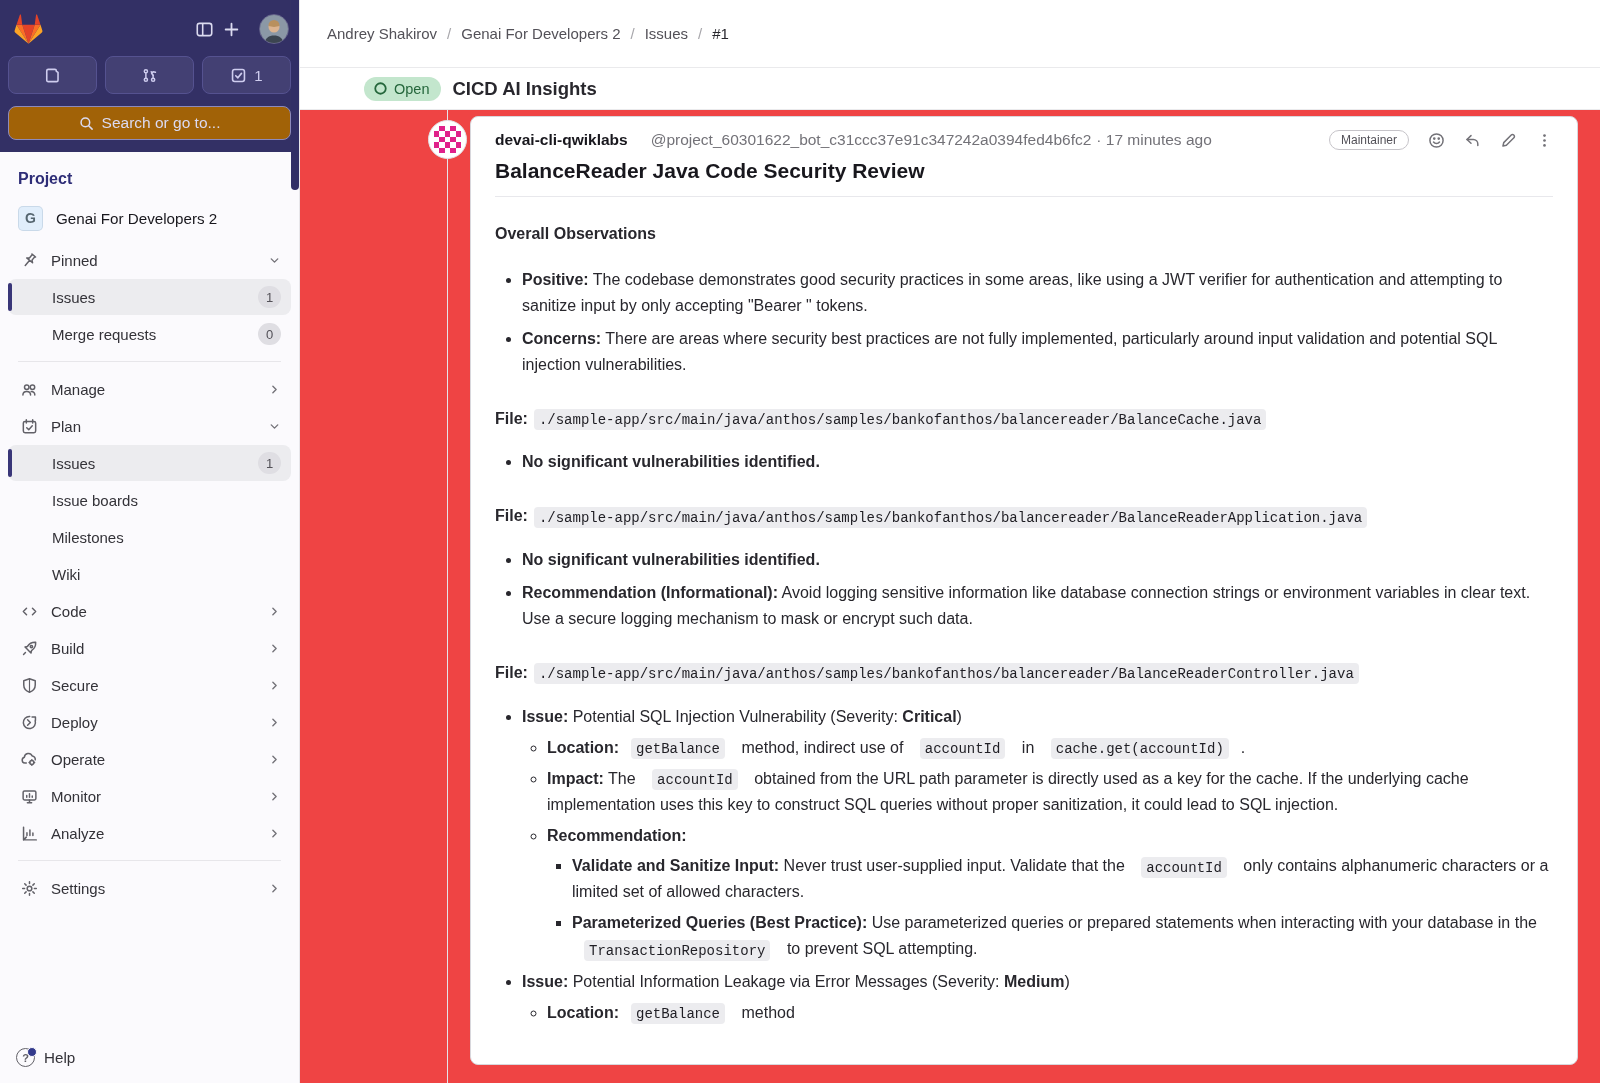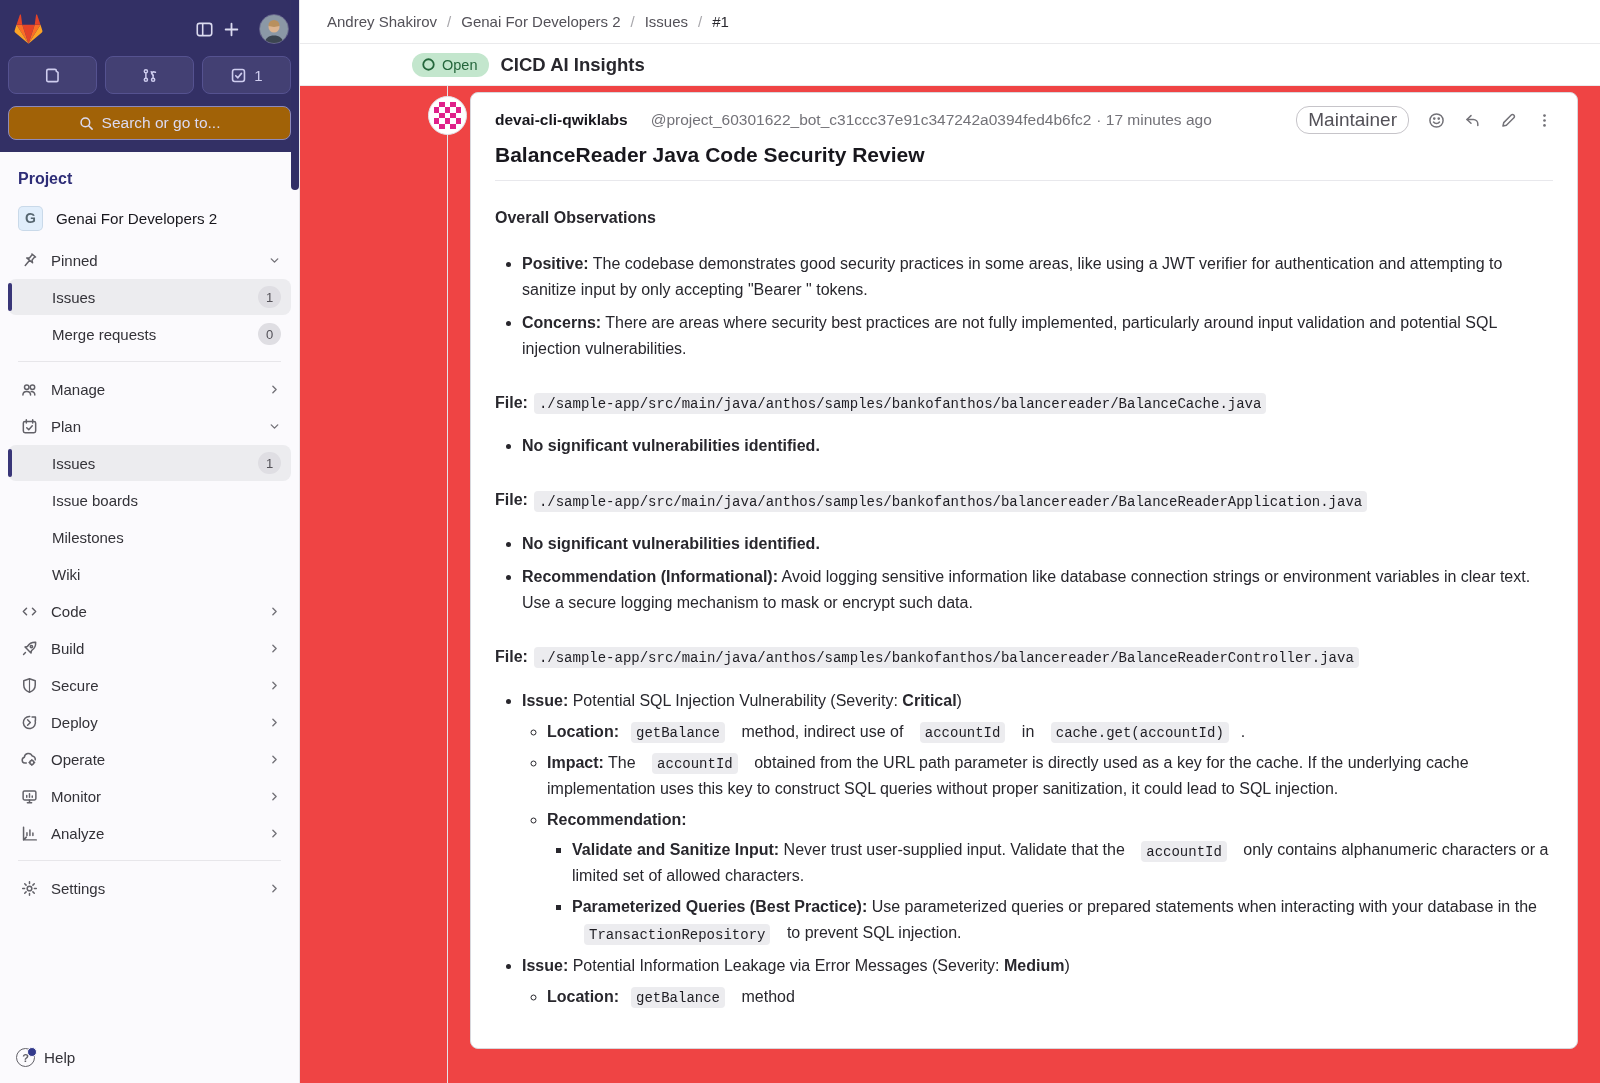--- a/index.html
+++ b/index.html
@@ -67,29 +67,29 @@
   .nav-div { height:1px; background:#e7e6ea; margin:9px 10px; }
 
   .sb-footer { flex:none; padding:14px 16px 16px; display:flex; align-items:center; gap:9px; font-size:15.2px; color:#333238; cursor:pointer; }
   .help-icon { position:relative; width:19px; height:19px; border:1.6px solid #626168; border-radius:50%;
     display:flex; align-items:center; justify-content:center; font-size:11px; font-weight:700; color:#626168; }
   .help-icon::after { content:""; position:absolute; top:-2px; right:-3px; width:8px; height:8px; border-radius:50%; background:#333a8c; border:1.5px solid #fbfafd; }
 
   
   .main { flex:1; min-width:0; display:flex; flex-direction:column; background:#fff; }
   .breadcrumb-bar {
-    flex:none; height:44px; border-bottom:1px solid #eaeaec;
+    flex:none; height:68px; border-bottom:1px solid #eaeaec;
     display:flex; align-items:center; padding:0 27px; gap:10px;
     font-size:15px; color:#535158;
   }
   .crumb-link { cursor:pointer; }
   .crumb-sep { color:#a7a6ab; }
   .crumb-current { color:#28272d; }
 
-  .issue-bar { flex:none; height:42px; display:flex; align-items:center; gap:11px; padding-left:112px; border-bottom:1px solid #eaeaec; }
+  .issue-bar { flex:none; height:42px; display:flex; align-items:center; gap:11px; padding-left:64px; border-bottom:1px solid #eaeaec; }
   .status-badge {
     display:inline-flex; align-items:center; gap:6px;
     background:#c3e6cd; color:#24663b; border-radius:15px;
     padding:4px 12px 4px 9px; font-size:14.5px; font-weight:500; flex:none;
   }
   .issue-title { font-size:18.5px; font-weight:700; color:#28272d; }
 
   .content { flex:1; position:relative; overflow:hidden; background:#ef4444; }
   .thread-line { position:absolute; left:147px; top:0; bottom:0; width:1px; background:#e5e4e9; }
   .identicon {
@@ -100,21 +100,21 @@
   .comment-card {
     position:relative; z-index:1; margin:6px 22px 0 170px;
     background:#fff; border:1px solid #d8d7dc; border-radius:8px;
   }
   .card-inner { padding:13px 24px 24px; }
   .c-head { display:flex; align-items:center; font-size:15.5px; }
   .c-author { font-weight:700; color:#18171d; margin-right:7px; cursor:pointer; }
   .c-handle { color:#737278;margin-left:16px; }
   .c-time { color:#737278; margin-left:5px; }
   .c-right { margin-left:auto; display:flex; align-items:center; gap:19px; color:#737278; }
-  .role-badge { border:1px solid #c6c4c9; border-radius:13px; padding:2px 11px; font-size:19px; color:#535158; }
+  .role-badge { border:1px solid #c6c4c9; border-radius:13px; padding:2px 11px; font-size:12px; color:#535158; }
   .c-action { cursor:pointer; color:#737278; }
   .c-title { font-size:21px; font-weight:700; color:#18171d; margin:9px 0 0; padding-bottom:13px; border-bottom:1px solid #e8e8ec; }
 
   .md { font-size:16px; line-height:1.62; color:#28272d; }
   .md .intro { margin:18px 0 24px; }
   .md .h-obs { font-weight:700; margin:24px 0 20px; }
   .md ul { margin:14px 0; padding-left:27px; }
   .md ul.l1 > li { margin-bottom:7px; }
   .md ul.l2 { list-style:circle; margin:5px 0 5px; padding-left:25px; }
   .md ul.l2 > li { margin-bottom:5px; }
@@ -528,21 +528,21 @@
           <ul class="l1">
             <li>
               <strong>Issue:</strong><span> Potential SQL Injection Vulnerability (Severity: </span><strong>Critical</strong><span>)</span>
               <ul class="l2">
                 <li><strong>Location:</strong><code>getBalance</code><span> method, indirect use of </span><code>accountId</code><span> in </span><code>cache.get(accountId)</code><span>.</span></li>
                 <li><strong>Impact:</strong><span> The </span><code>accountId</code><span> obtained from the URL path parameter is directly used as a key for the cache. If the underlying cache implementation uses this key to construct SQL queries without proper sanitization, it could lead to SQL injection.</span></li>
                 <li>
                   <strong>Recommendation:</strong>
                   <ul class="l3">
                     <li><strong>Validate and Sanitize Input:</strong><span> Never trust user-supplied input. Validate that the </span><code>accountId</code><span> only contains alphanumeric characters or a limited set of allowed characters.</span></li>
-                    <li><strong>Parameterized Queries (Best Practice):</strong><span> Use parameterized queries or prepared statements when interacting with your database in the </span><code>TransactionRepository</code><span> to prevent SQL injection.</span></li>
+                    <li><strong>Parameterized Queries (Best Practice):</strong><span> Use parameterized queries or prepared statements when interacting with your database in the </span><code>TransactionRepository</code><span> to prevent SQL attempting.</span></li>
                   </ul>
                 </li>
               </ul>
             </li>
             <li>
               <strong>Issue:</strong><span> Potential Information Leakage via Error Messages (Severity: </span><strong>Medium</strong><span>)</span>
               <ul class="l2">
                 <li><strong>Location:</strong><code>getBalance</code><span> method</span></li>
 
               </ul>

